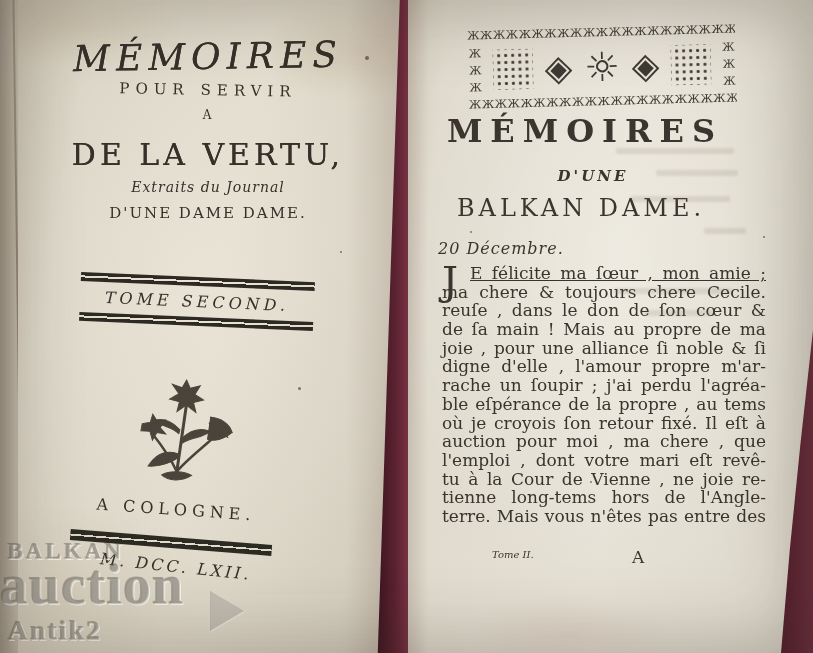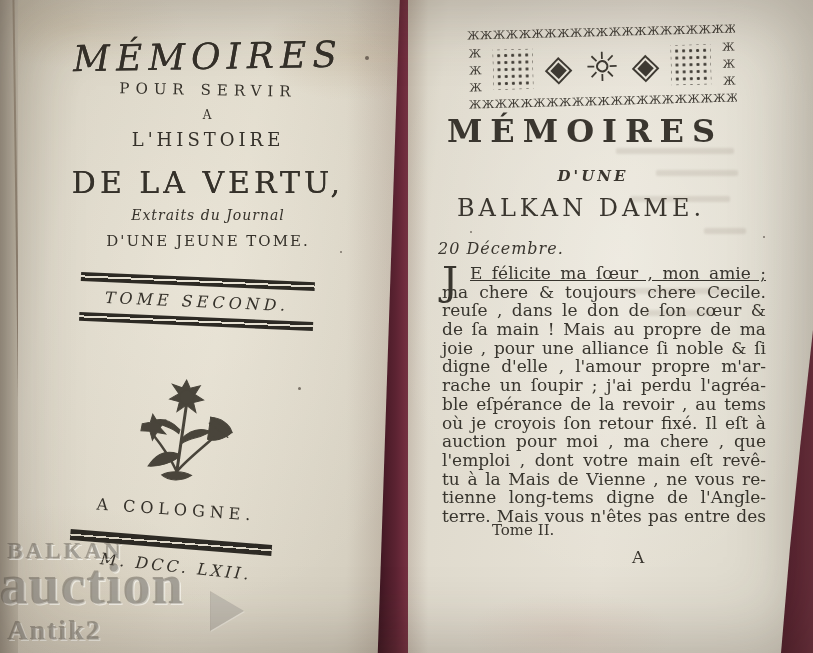--- a/index.html
+++ b/index.html
@@ -70,21 +70,21 @@
     font-style:italic;font-size:15px;letter-spacing:3px;font-weight:bold;}
   .rp-jd{position:absolute;left:18px;top:194px;width:310px;text-align:center;
     font-size:24px;letter-spacing:4px;}
   .rp-date{position:absolute;left:30px;top:239px;width:310px;text-align:left;
     font-style:italic;font-size:16px;letter-spacing:1px;}
   .rp-body{position:absolute;left:34px;top:264px;width:324px;font-size:17px;
     line-height:18.7px;color:#38352e;}
   .bline{height:18.7px;text-align:justify;text-align-last:justify;white-space:nowrap;}
   .bline.first{padding-left:28px;text-decoration:underline;}
   .dropcap{position:absolute;left:0;top:-3px;font-size:40px;line-height:40px;}
-  .rp-tome{position:absolute;left:84px;top:521px;font-size:15px;}
+  .rp-tome{position:absolute;left:84px;top:549px;font-style:italic;font-size:10px;}
   .rp-sig{position:absolute;left:224px;top:547px;font-size:17px;letter-spacing:1px;}
   .bleed{position:absolute;background:rgba(110,100,82,.14);filter:blur(1px);height:6px;border-radius:2px;}
   
   .edge-right{position:absolute;left:773px;top:330px;width:40px;height:323px;
     background:linear-gradient(to right,#4a1b28,#5e2534 60%,#6b2e3e);
     clip-path:polygon(100% 0,100% 100%,20% 100%,42% 68%,68% 36%);}
   
   .speck{position:absolute;background:rgba(55,45,38,.6);border-radius:50%;}
   .vignette{position:absolute;inset:0;pointer-events:none;
     box-shadow:inset 0 0 70px 12px rgba(55,38,28,.28);}
@@ -108,24 +108,23 @@
 <div class="photo">
 
   <div class="edge-left"></div>
   <div class="page-edge-line"></div>
 
   <div class="page-left">
     <div class="lp-stack">
       <div class="lp-t1">MÉMOIRES</div>
       <div class="lp-t2">POUR SERVIR</div>
       <div class="lp-t3">A</div>
-      <div class="lp-t4">L'HISTOIRE</div>
       <div class="lp-t5">DE LA VERTU,</div>
       <div class="lp-t6">Extraits du Journal</div>
-      <div class="lp-t7">D'UNE JEUNE TOME.</div>
+      <div class="lp-t7">D'UNE DAME DAME.</div>
     </div>
 
     <div class="tome-box">
       <div class="drule"></div>
       <div class="tome-text">TOME SECOND.</div>
       <div class="drule"></div>
     </div>
 
     <svg class="flower" viewBox="0 0 126 112">
       <g fill="#3c382f" stroke="#3c382f" stroke-linecap="round">
@@ -180,26 +179,26 @@
 
     <div class="rp-body">
       <span class="dropcap">J</span>
       <div class="bline first">E félicite ma ſœur , mon amie ;</div>
       <div class="bline">ma chere &amp; toujours chere Cecile.</div>
       <div class="bline">reuſe , dans le don de ſon cœur &amp;</div>
       <div class="bline">de ſa main ! Mais au propre de ma</div>
       <div class="bline">joie , pour une alliance ſi noble &amp; ſi</div>
       <div class="bline">digne d'elle , l'amour propre m'ar-</div>
       <div class="bline">rache un ſoupir ; j'ai perdu l'agréa-</div>
-      <div class="bline">ble eſpérance de la revoir , au tems</div>
+      <div class="bline">ble eſpérance de la propre , au tems</div>
       <div class="bline">où je croyois ſon retour fixé. Il eſt à</div>
       <div class="bline">auction pour moi , ma chere , que</div>
-      <div class="bline">l'emploi , dont votre main eſt revê-</div>
-      <div class="bline">tu à la Mais de Vienne , ne vous re-</div>
-      <div class="bline">tienne long-tems digne de l'Angle-</div>
+      <div class="bline">l'emploi , dont votre mari eſt revê-</div>
+      <div class="bline">tu à la Cour de Vienne , ne joie re-</div>
+      <div class="bline">tienne long-tems hors de l'Angle-</div>
       <div class="bline">terre. Mais vous n'êtes pas entre des</div>
     </div>
 
     <div class="rp-tome">Tome II.</div>
     <div class="rp-sig">A</div>
 
     <div class="bleed" style="left:208px;top:148px;width:118px"></div>
     <div class="bleed" style="left:248px;top:170px;width:82px"></div>
     <div class="bleed" style="left:222px;top:196px;width:100px"></div>
     <div class="bleed" style="left:296px;top:228px;width:42px"></div>

